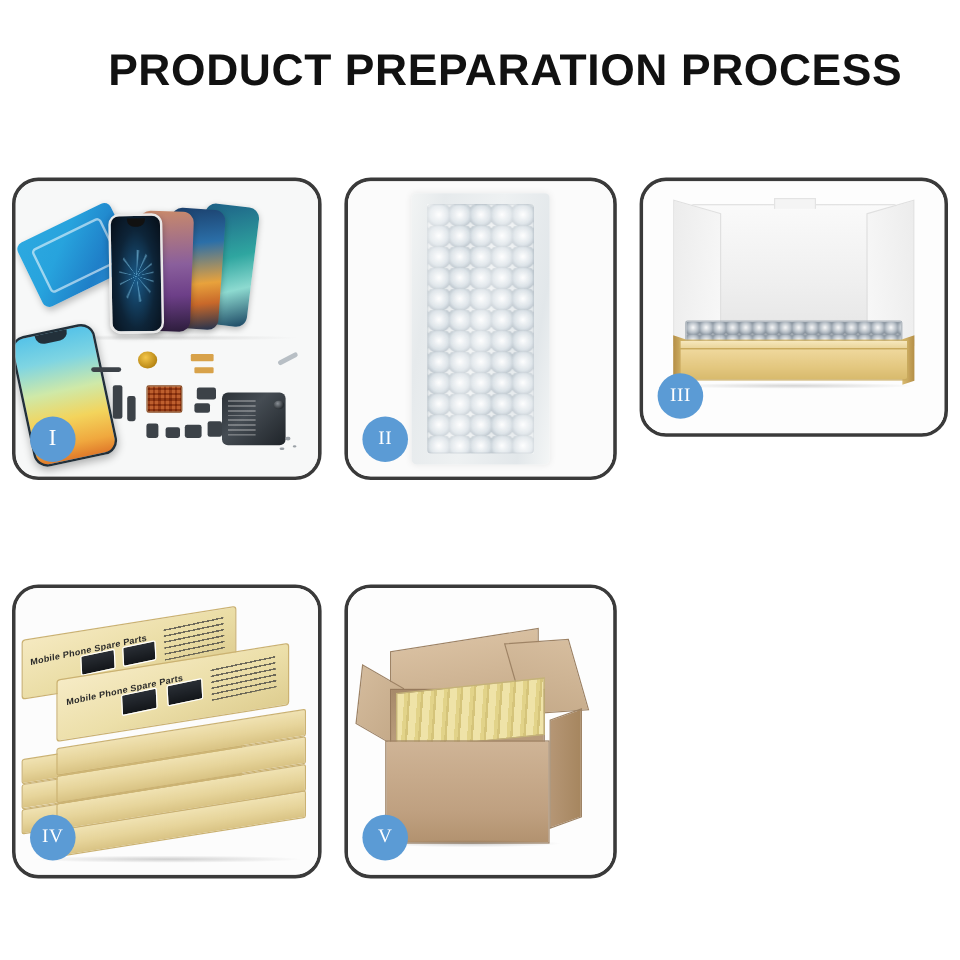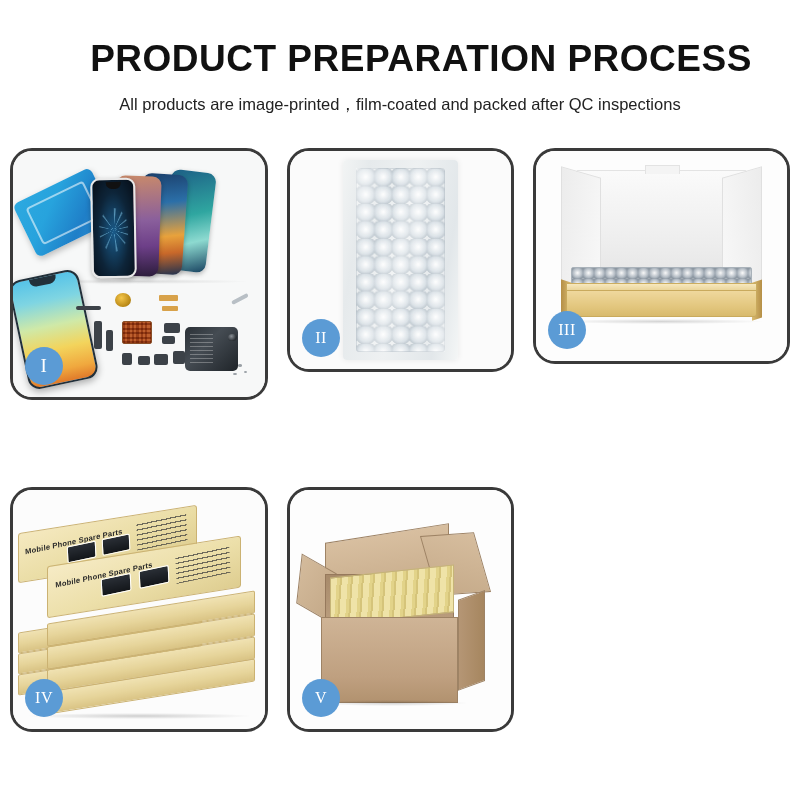--- a/index.html
+++ b/index.html
@@ -266,21 +266,20 @@
   .p6-shadow { position:absolute; left:10%; top:81%; width:78%; height:6px;
      background: radial-gradient(ellipse at center, rgba(0,0,0,.16), rgba(0,0,0,0) 72%); }
 </style>
 </head>
 <body>
 
 <div class="page">
 
   <div class="header">
     <div class="title">PRODUCT PREPARATION PROCESS</div>
-    <div class="subtitle">All products are image-printed，film-coated and packed after QC inspections</div>
   </div>
 
   <div class="grid">
 
     <div class="panel" style="left:10px; top:148px; width:258px; height:252px;">
       <div class="scene">
         <div class="p1-bg"></div>
         <div class="p1-shadow"></div>
         <div class="p1-sheet"></div>
         <div class="p1-fan">
@@ -315,21 +314,21 @@
           <div class="pp screw" style="left:92%; top:72%;"></div>
           <div class="pp screw" style="left:95%; top:78%;"></div>
           <div class="pp screw" style="left:89%; top:80%;"></div>
         </div>
       </div>
       <div class="badge">
         <span>I</span>
       </div>
     </div>
 
-    <div class="panel" style="left:287px; top:148px; width:227px; height:224px;">
+    <div class="panel" style="left:287px; top:148px; width:227px; height:252px;">
       <div class="scene">
         <div class="p2-bg"></div>
         <div class="p2-wrap">
           <div class="p2-inner"></div>
           <div class="p2-gloss"></div>
         </div>
       </div>
       <div class="badge small">
         <span>II</span>
       </div>

